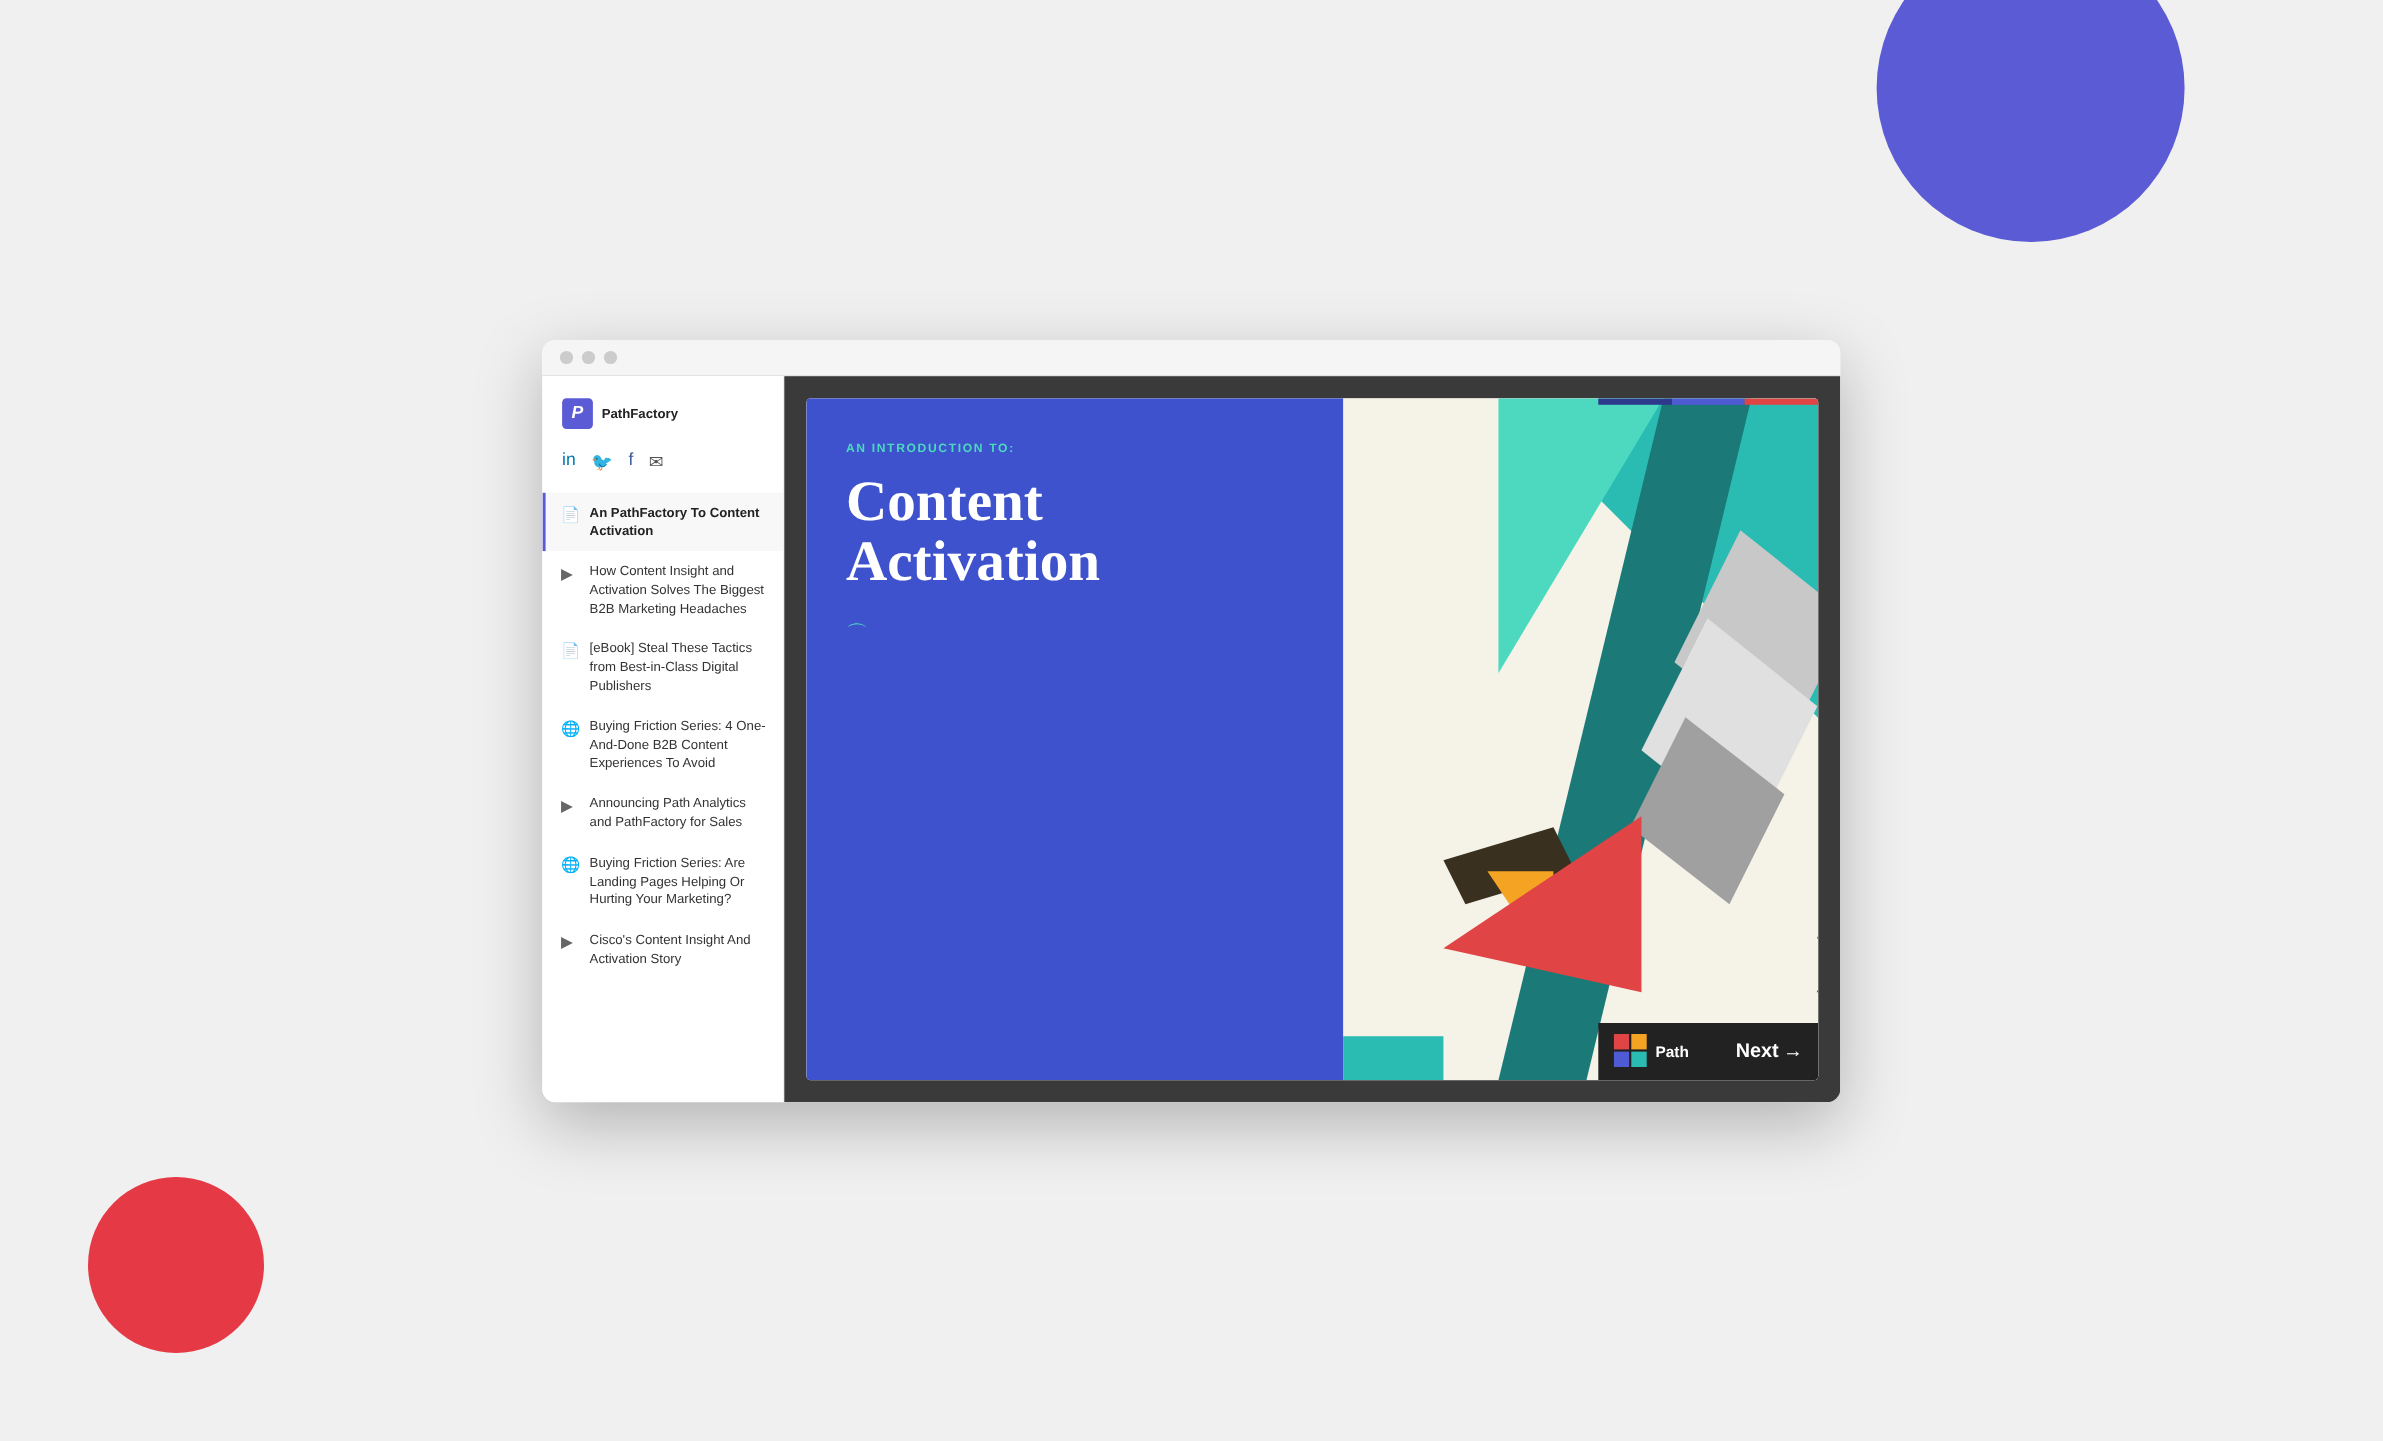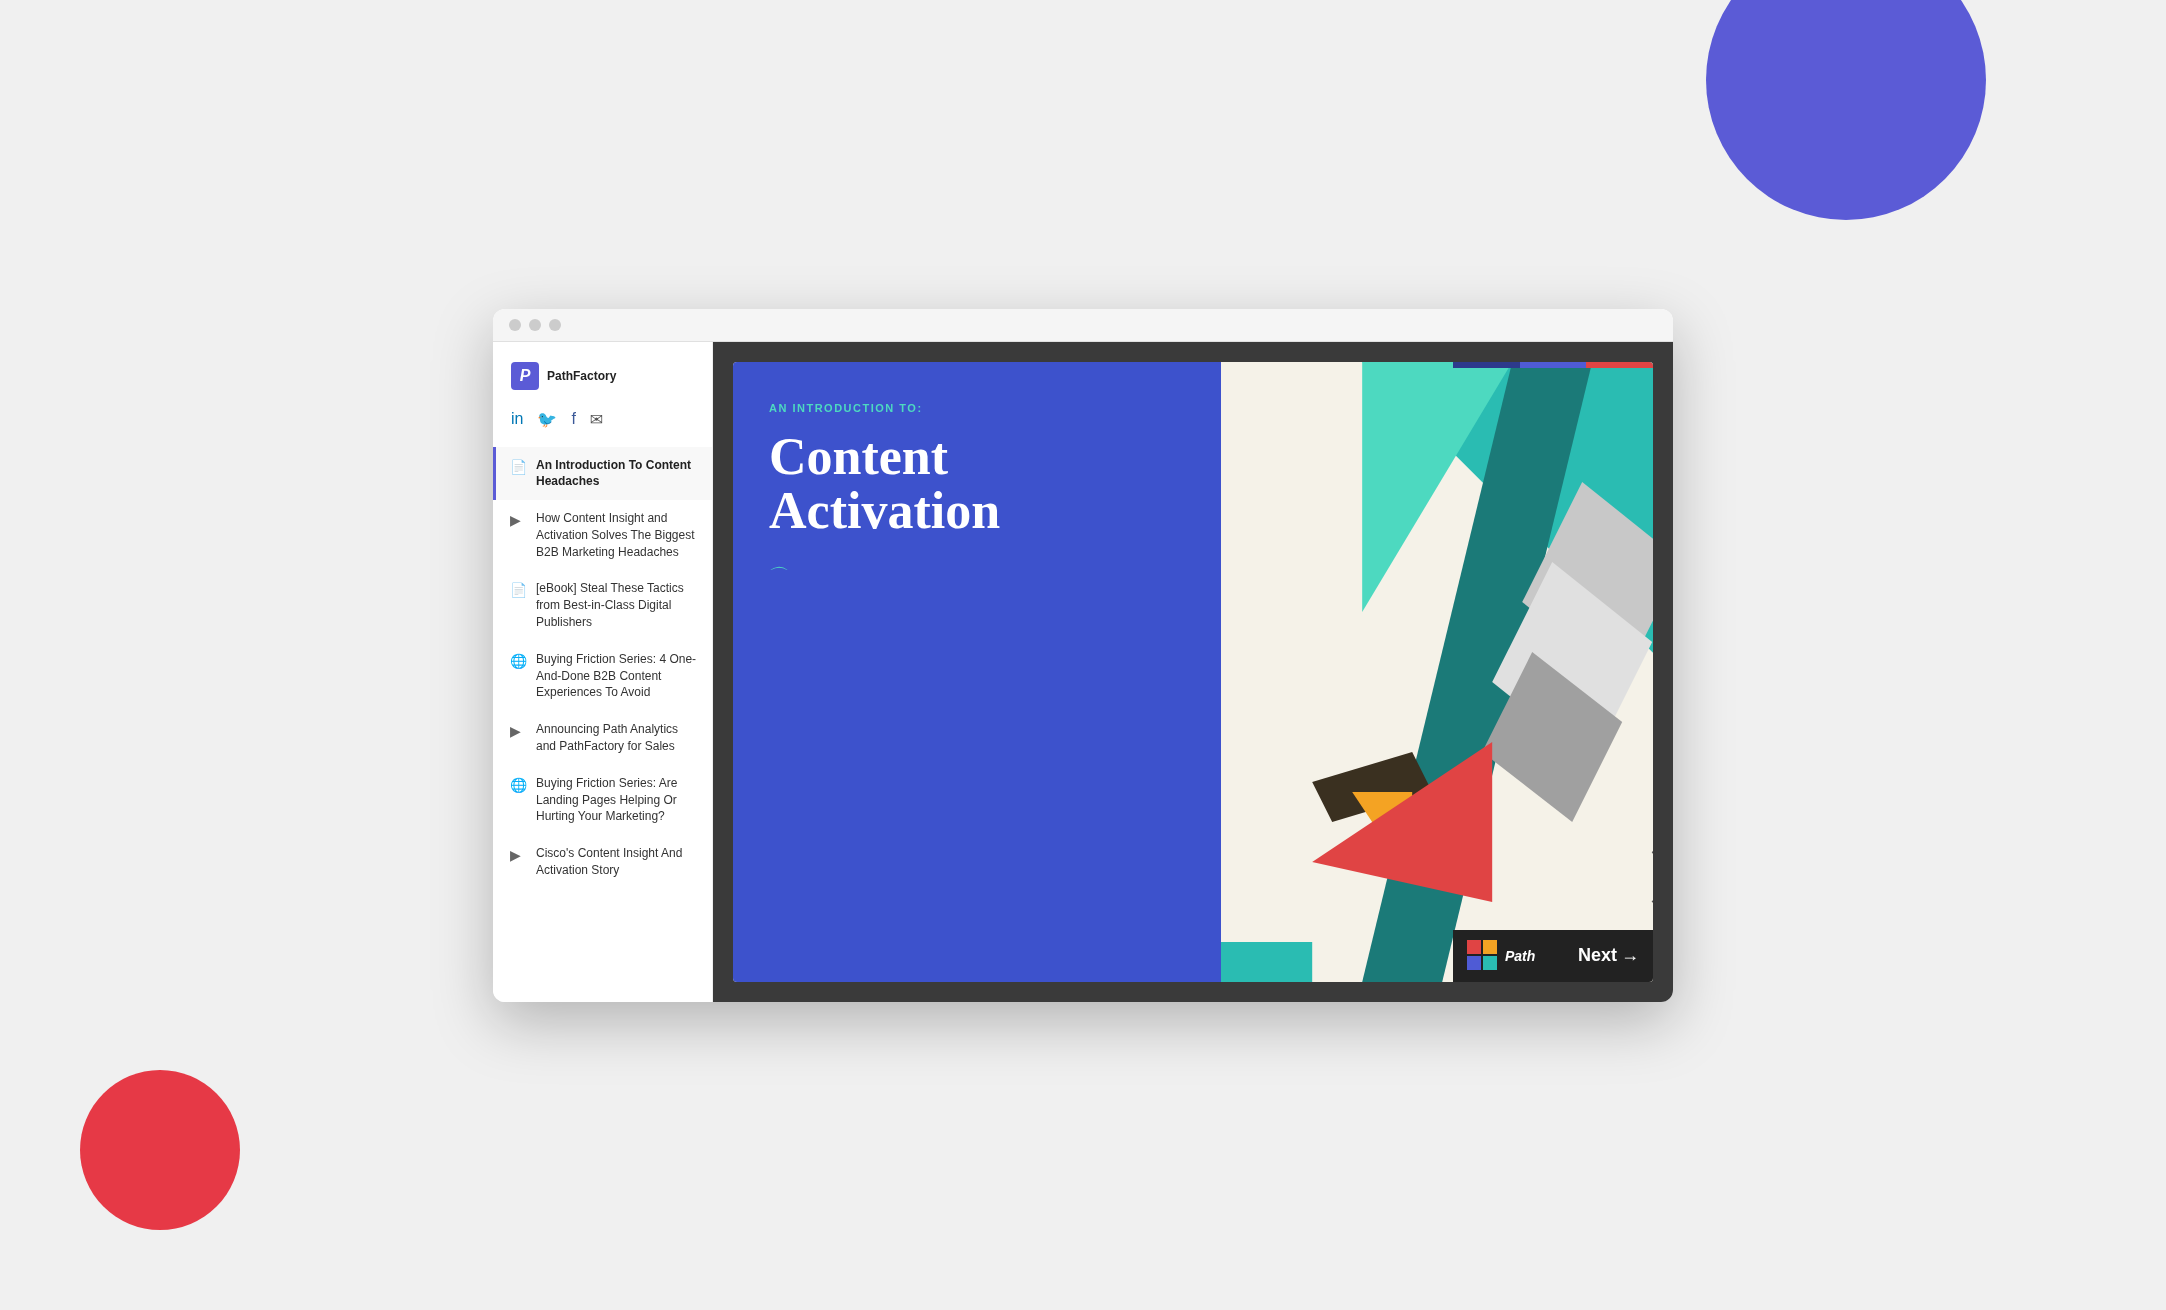--- a/index.html
+++ b/index.html
@@ -249,21 +249,20 @@
       padding: 10px 14px;
       display: flex;
       align-items: center;
       justify-content: space-between;
       z-index: 10;
     }
     .pf-logo-small {
       display: flex;
       align-items: center;
       gap: 6px;
-      font-style: italic;
     }
     .pf-logo-icon {
       width: 32px;
       height: 32px;
     }
     .pf-logo-label {
       color: #fff;
       font-size: 14px;
       font-weight: 700;
     }
@@ -320,21 +319,21 @@
 
       <div class="social-icons">
         <a class="social-icon linkedin">in</a>
         <a class="social-icon twitter">🐦</a>
         <a class="social-icon facebook">f</a>
         <a class="social-icon email">✉</a>
       </div>
 
       <div class="sidebar-item active">
         <span class="sidebar-item-icon">📄</span>
-        <span class="sidebar-item-text">An Introduction To Content Headaches</span>
+        <span class="sidebar-item-text">An PathFactory To Content Activation</span>
       </div>
 
       <div class="sidebar-item">
         <span class="sidebar-item-icon">▶</span>
         <span class="sidebar-item-text">How Content Insight and Activation Solves The Biggest B2B Marketing Headaches</span>
       </div>
 
       <div class="sidebar-item">
         <span class="sidebar-item-icon">📄</span>
         <span class="sidebar-item-text">[eBook] Steal These Tactics from Best-in-Class Digital Publishers</span>

